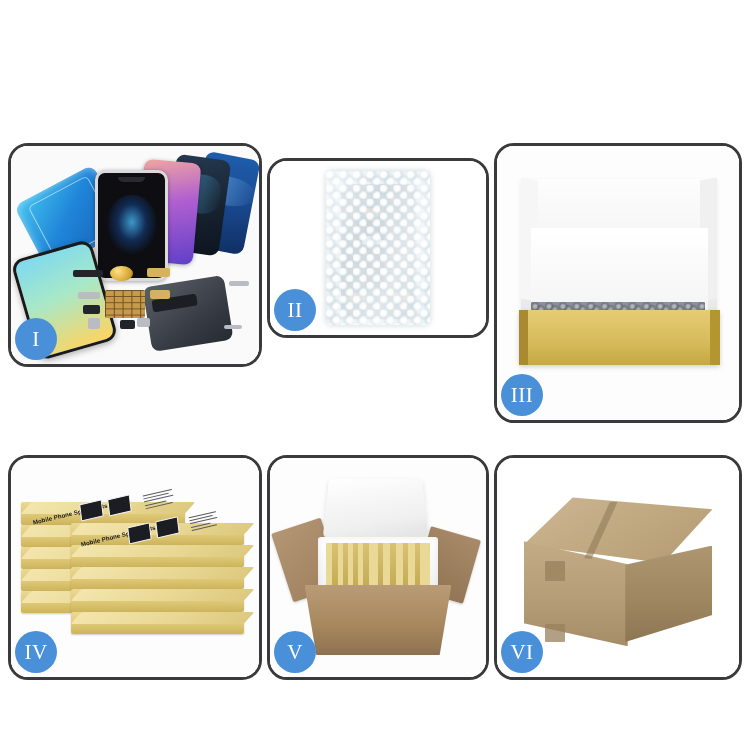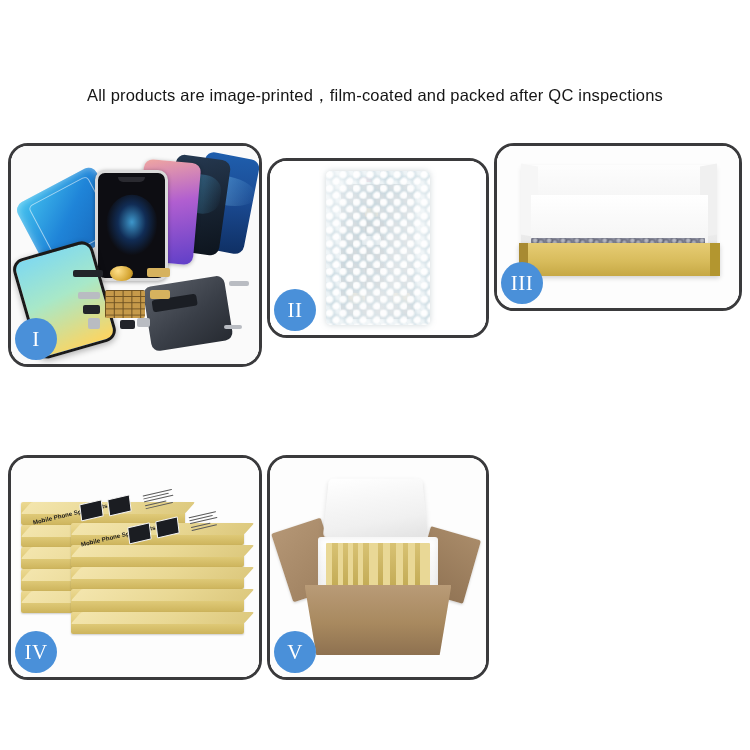--- a/index.html
+++ b/index.html
@@ -349,21 +349,20 @@
     clip-path:polygon(44% 0,52% 1%,24% 100%,16% 99%);
   }
   .c6-tape{
     position:absolute;background:rgba(152,128,92,.75);border-radius:1px;
   }
 </style>
 </head>
 <body>
 
 <div id="header">
-  <div id="page-subtitle">All products are image-printed，film-coated and packed after QC inspections</div>
 </div>
 
 <div id="panel-grid">
 
   <div class="panel" style="left:8px;top:143px;width:254px;height:224px;">
     <div class="panel-photo">
       <div class="p1-bg"></div>
 
       <div class="phone ph-blueflex"></div>
       <div class="phone ph-blue3"></div>
@@ -399,21 +398,21 @@
       <div class="conn-gold" style="left:36%;top:76%;width:8%;height:6%;"></div>
       <div class="conn-gold" style="left:57%;top:76%;width:8%;height:6%;"></div>
       <div class="conn-gold" style="left:44%;top:27%;width:6%;height:5%;"></div>
       <div class="pinktag"></div>
       <div class="bubblebag"></div>
       <div class="bag-sheen"></div>
       <div class="badge">II</div>
     </div>
   </div>
 
-  <div class="panel" style="left:494px;top:143px;width:248px;height:168px;">
+  <div class="panel" style="left:494px;top:143px;width:248px;height:280px;">
     <div class="panel-photo">
       <div class="p3-bg"></div>
       <div class="b3-lid"></div>
       <div class="b3-lid-flapL"></div>
       <div class="b3-lid-flapR"></div>
       <div class="b3-foamback"></div>
       <div class="b3-greyfoam"></div>
       <div class="b3-tray"></div>
       <div class="b3-tray-sideL"></div>
       <div class="b3-tray-sideR"></div>
@@ -499,14 +498,26 @@
           <i style="left:50%"></i>
           <i style="left:62%"></i>
         <i style="left:74%"></i>
           <i style="left:86%"></i>
       </div>
       <div class="c5-body"></div>
       <div class="badge">V</div>
     </div>
   </div>
 
+  <div class="panel" style="left:494px;top:455px;width:248px;height:225px;">
+    <div class="panel-photo">
+      <div class="p6-bg"></div>
+      <div class="c6-top"></div>
+      <div class="c6-front"></div>
+      <div class="c6-side"></div>
+      <div class="c6-seam"></div>
+      <div class="c6-tape" style="left:20%;top:47%;width:8%;height:9%;"></div>
+      <div class="c6-tape" style="left:20%;top:76%;width:8%;height:8%;"></div>
+      <div class="badge">VI</div>
+    </div>
+  </div>
 
 </div>
 
 </body></html>

